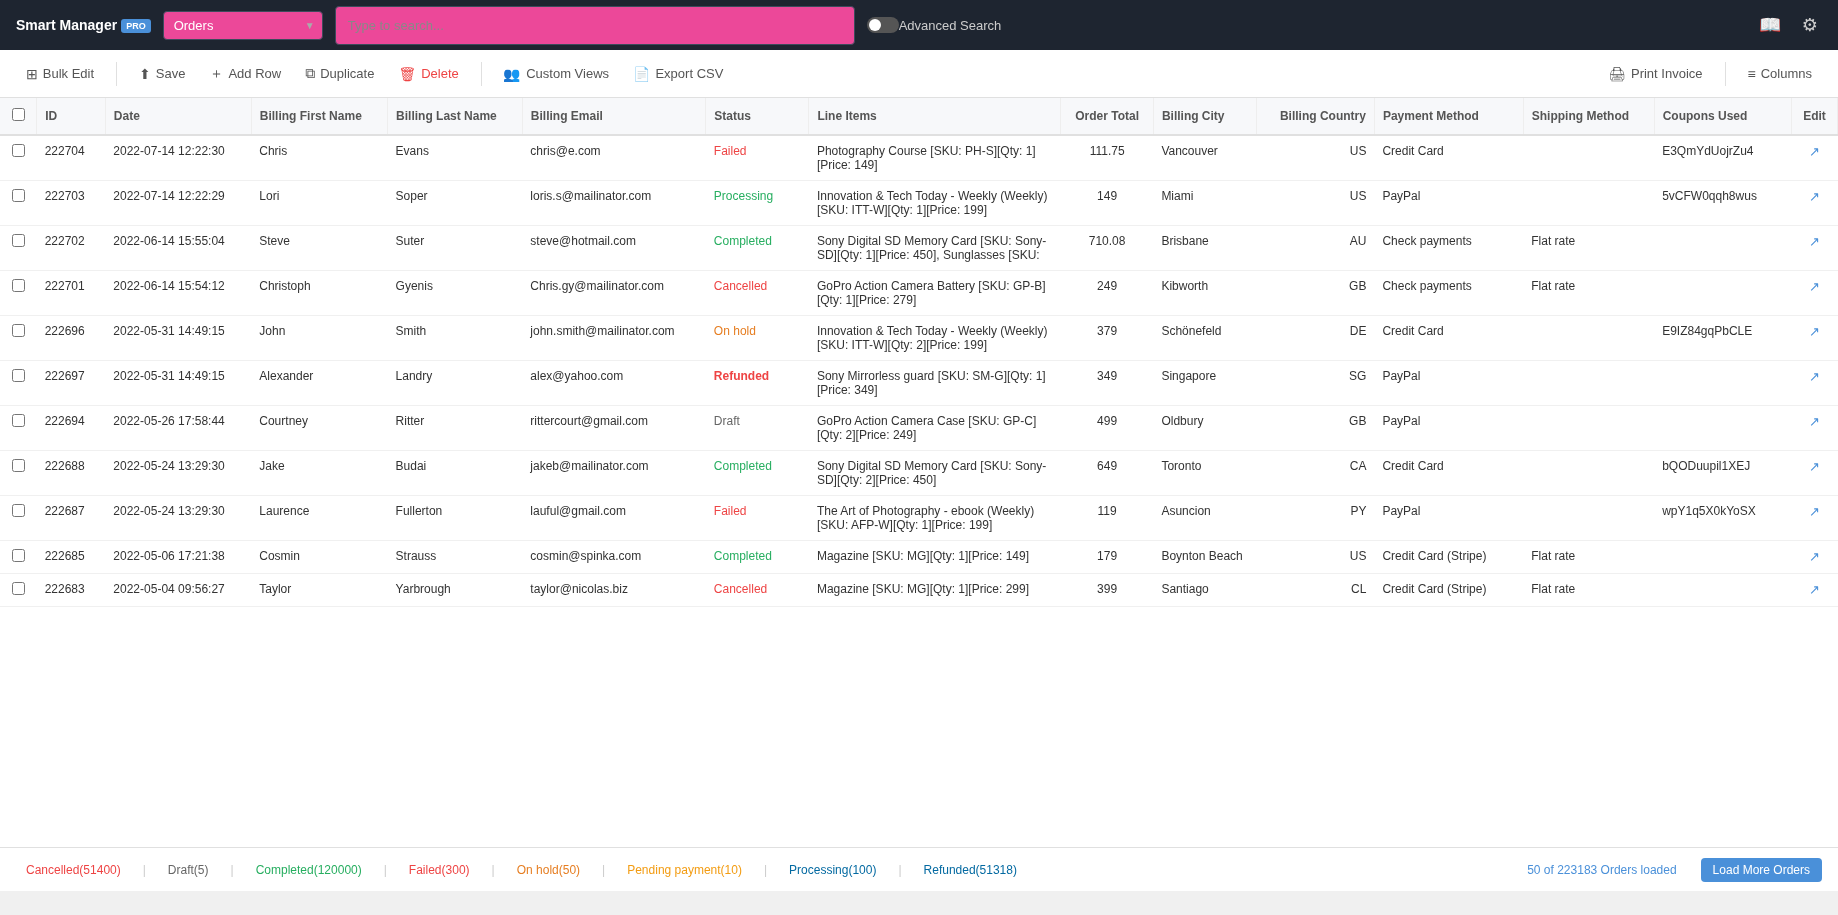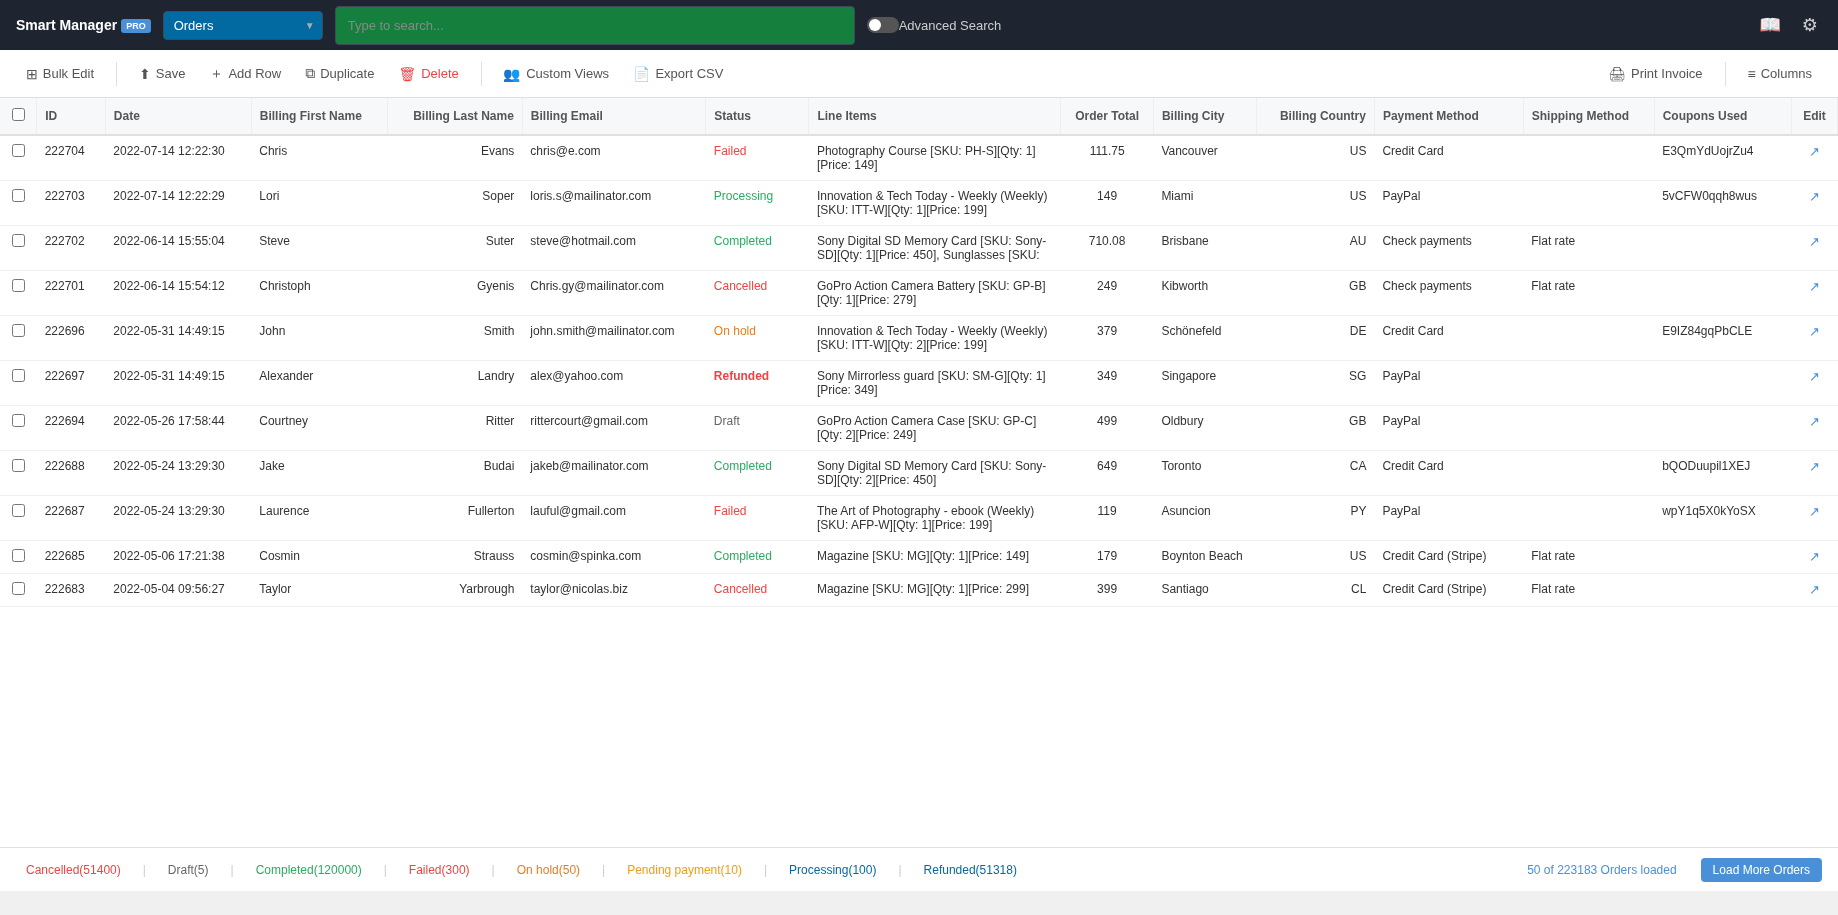--- a/index.html
+++ b/index.html
@@ -24,21 +24,21 @@
       background: #4a90d9;
       color: #fff;
       font-size: 9px;
       font-weight: 700;
       padding: 2px 5px;
       border-radius: 3px;
       margin-left: 4px;
       vertical-align: middle;
     }
     .entity-select {
-      background: #0369a1;
+      background: #ec4899;
       border: 1px solid #3d4a5c;
       color: #fff;
       border-radius: 4px;
       padding: 6px 28px 6px 10px;
       font-size: 13px;
       appearance: none;
       cursor: pointer;
       width: 160px;
     }
     .select-wrapper {
@@ -50,21 +50,21 @@
       right: 8px;
       top: 50%;
       transform: translateY(-50%);
       color: #aaa;
       font-size: 10px;
       pointer-events: none;
     }
     .search-box {
       flex: 1;
       max-width: 520px;
-      background: #15803d;
+      background: #ec4899;
       border: 1px solid #3d4a5c;
       border-radius: 4px;
       color: #fff;
       padding: 11px 12px;
       font-size: 13px;
     }
     .search-box::placeholder { color: #888; }
     .advanced-search-toggle {
       display: flex;
       align-items: center;
@@ -155,21 +155,21 @@
       padding: 8px 8px;
       border-bottom: 1px solid #f0f0f0;
       font-size: 12px;
       color: #333;
       vertical-align: top;
     }
     .cb-col { width: 32px; text-align: center; }
     .id-col { width: 60px; }
     .date-col { width: 120px; }
     .fn-col { width: 110px; }
-    .ln-col { width: 110px; text-align: right; }
+    .ln-col { width: 110px; }
     .email-col { width: 160px; }
     .status-col { width: 90px; }
     .lineitems-col { width: 220px; }
     .total-col { width: 80px; text-align: center; }
     .city-col { width: 90px; }
     .country-col { width: 80px; text-align: right; }
     .payment-col { width: 130px; }
     .shipping-col { width: 100px; }
     .coupons-col { width: 120px; }
     .edit-col { width: 40px; text-align: center; }

